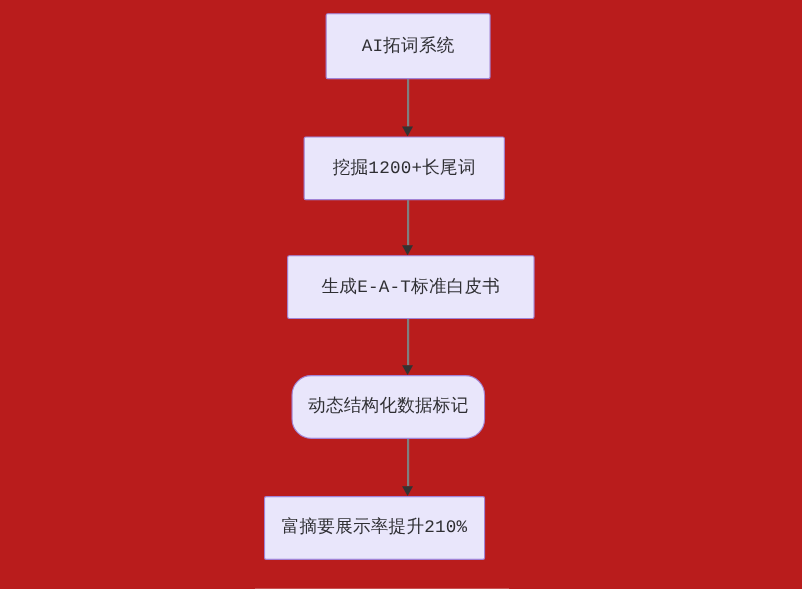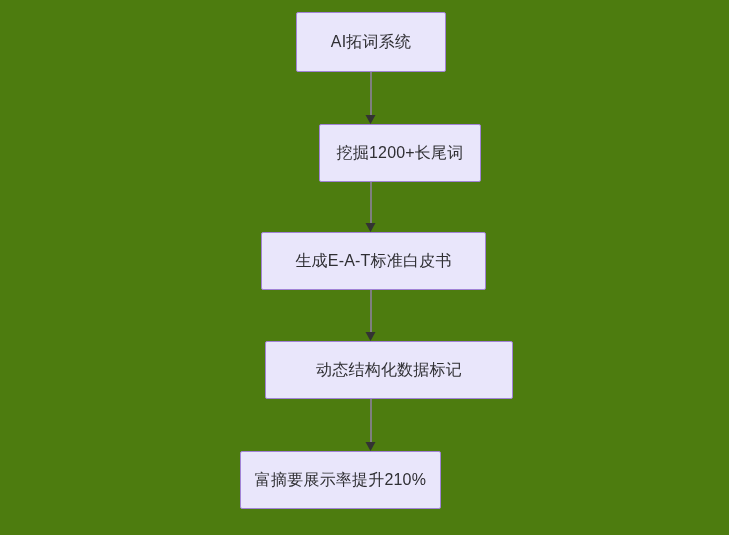--- a/index.html
+++ b/index.html
@@ -55,45 +55,45 @@
     height: 0;
     border-left: 5.5px solid transparent;
     border-right: 5.5px solid transparent;
     border-top: 9px solid #333333;
     transform: translateX(-5.5px);
   }
 </style>
 </head>
 <body>
 
-<div id="flowchart" style="background: #4d7c0f;">
+<div id="flowchart" style="background: #b91c1c; font-family: Liberation Mono, monospace;">
     <div class="edge" style="left: 371px; top: 72px; height: 52px;">
       <div class="edge-line" style="height: 43px; background: rgb(127, 127, 127);"></div>
       <div class="edge-arrow" style="top: 43px; border-top-color: rgb(51, 51, 51);"></div>
     </div>
     <div class="edge" style="left: 371px; top: 182px; height: 50px;">
       <div class="edge-line" style="height: 41px; background: rgb(127, 127, 127);"></div>
       <div class="edge-arrow" style="top: 41px; border-top-color: rgb(51, 51, 51);"></div>
     </div>
     <div class="edge" style="left: 371px; top: 290px; height: 51px;">
       <div class="edge-line" style="height: 42px; background: rgb(127, 127, 127);"></div>
       <div class="edge-arrow" style="top: 42px; border-top-color: rgb(51, 51, 51);"></div>
     </div>
     <div class="edge" style="left: 371px; top: 399px; height: 52px;">
       <div class="edge-line" style="height: 43px; background: rgb(127, 127, 127);"></div>
       <div class="edge-arrow" style="top: 43px; border-top-color: rgb(51, 51, 51);"></div>
     </div>
     <div class="node" style="left: 296px; top: 12px; width: 150px; height: 60px; background: rgb(233, 230, 251); border-color: rgb(161, 131, 214); color: rgb(47, 47, 51);">
       <span class="node-label">AI拓词系统</span>
     </div>
-    <div class="node" style="left: 276px; top: 124px; width: 162px; height: 58px; background: rgb(233, 230, 251); border-color: rgb(161, 131, 214); color: rgb(47, 47, 51); margin-left: 43px;">
+    <div class="node" style="left: 276px; top: 124px; width: 183px; height: 58px; background: rgb(233, 230, 251); border-color: rgb(161, 131, 214); color: rgb(47, 47, 51);">
       <span class="node-label">挖掘1200+长尾词</span>
     </div>
     <div class="node" style="left: 261px; top: 232px; width: 225px; height: 58px; background: rgb(233, 230, 251); border-color: rgb(161, 131, 214); color: rgb(47, 47, 51); justify-content: center;">
       <span class="node-label">生成E-A-T标准白皮书</span>
     </div>
-    <div class="node" style="left: 265px; top: 341px; width: 248px; height: 58px; background: rgb(233, 230, 251); border-color: rgb(161, 131, 214); color: rgb(47, 47, 51);">
+    <div class="node" style="left: 265px; top: 341px; width: 176px; height: 58px; background: rgb(233, 230, 251); border-color: rgb(161, 131, 214); color: rgb(47, 47, 51); border-radius: 18px;">
       <span class="node-label">动态结构化数据标记</span>
     </div>
     <div class="node" style="left: 240px; top: 451px; width: 201px; height: 58px; background: rgb(233, 230, 251); border-color: rgb(161, 131, 214); color: rgb(47, 47, 51);">
       <span class="node-label">富摘要展示率提升210%</span>
     </div>
   </div>
 
 </body></html>

